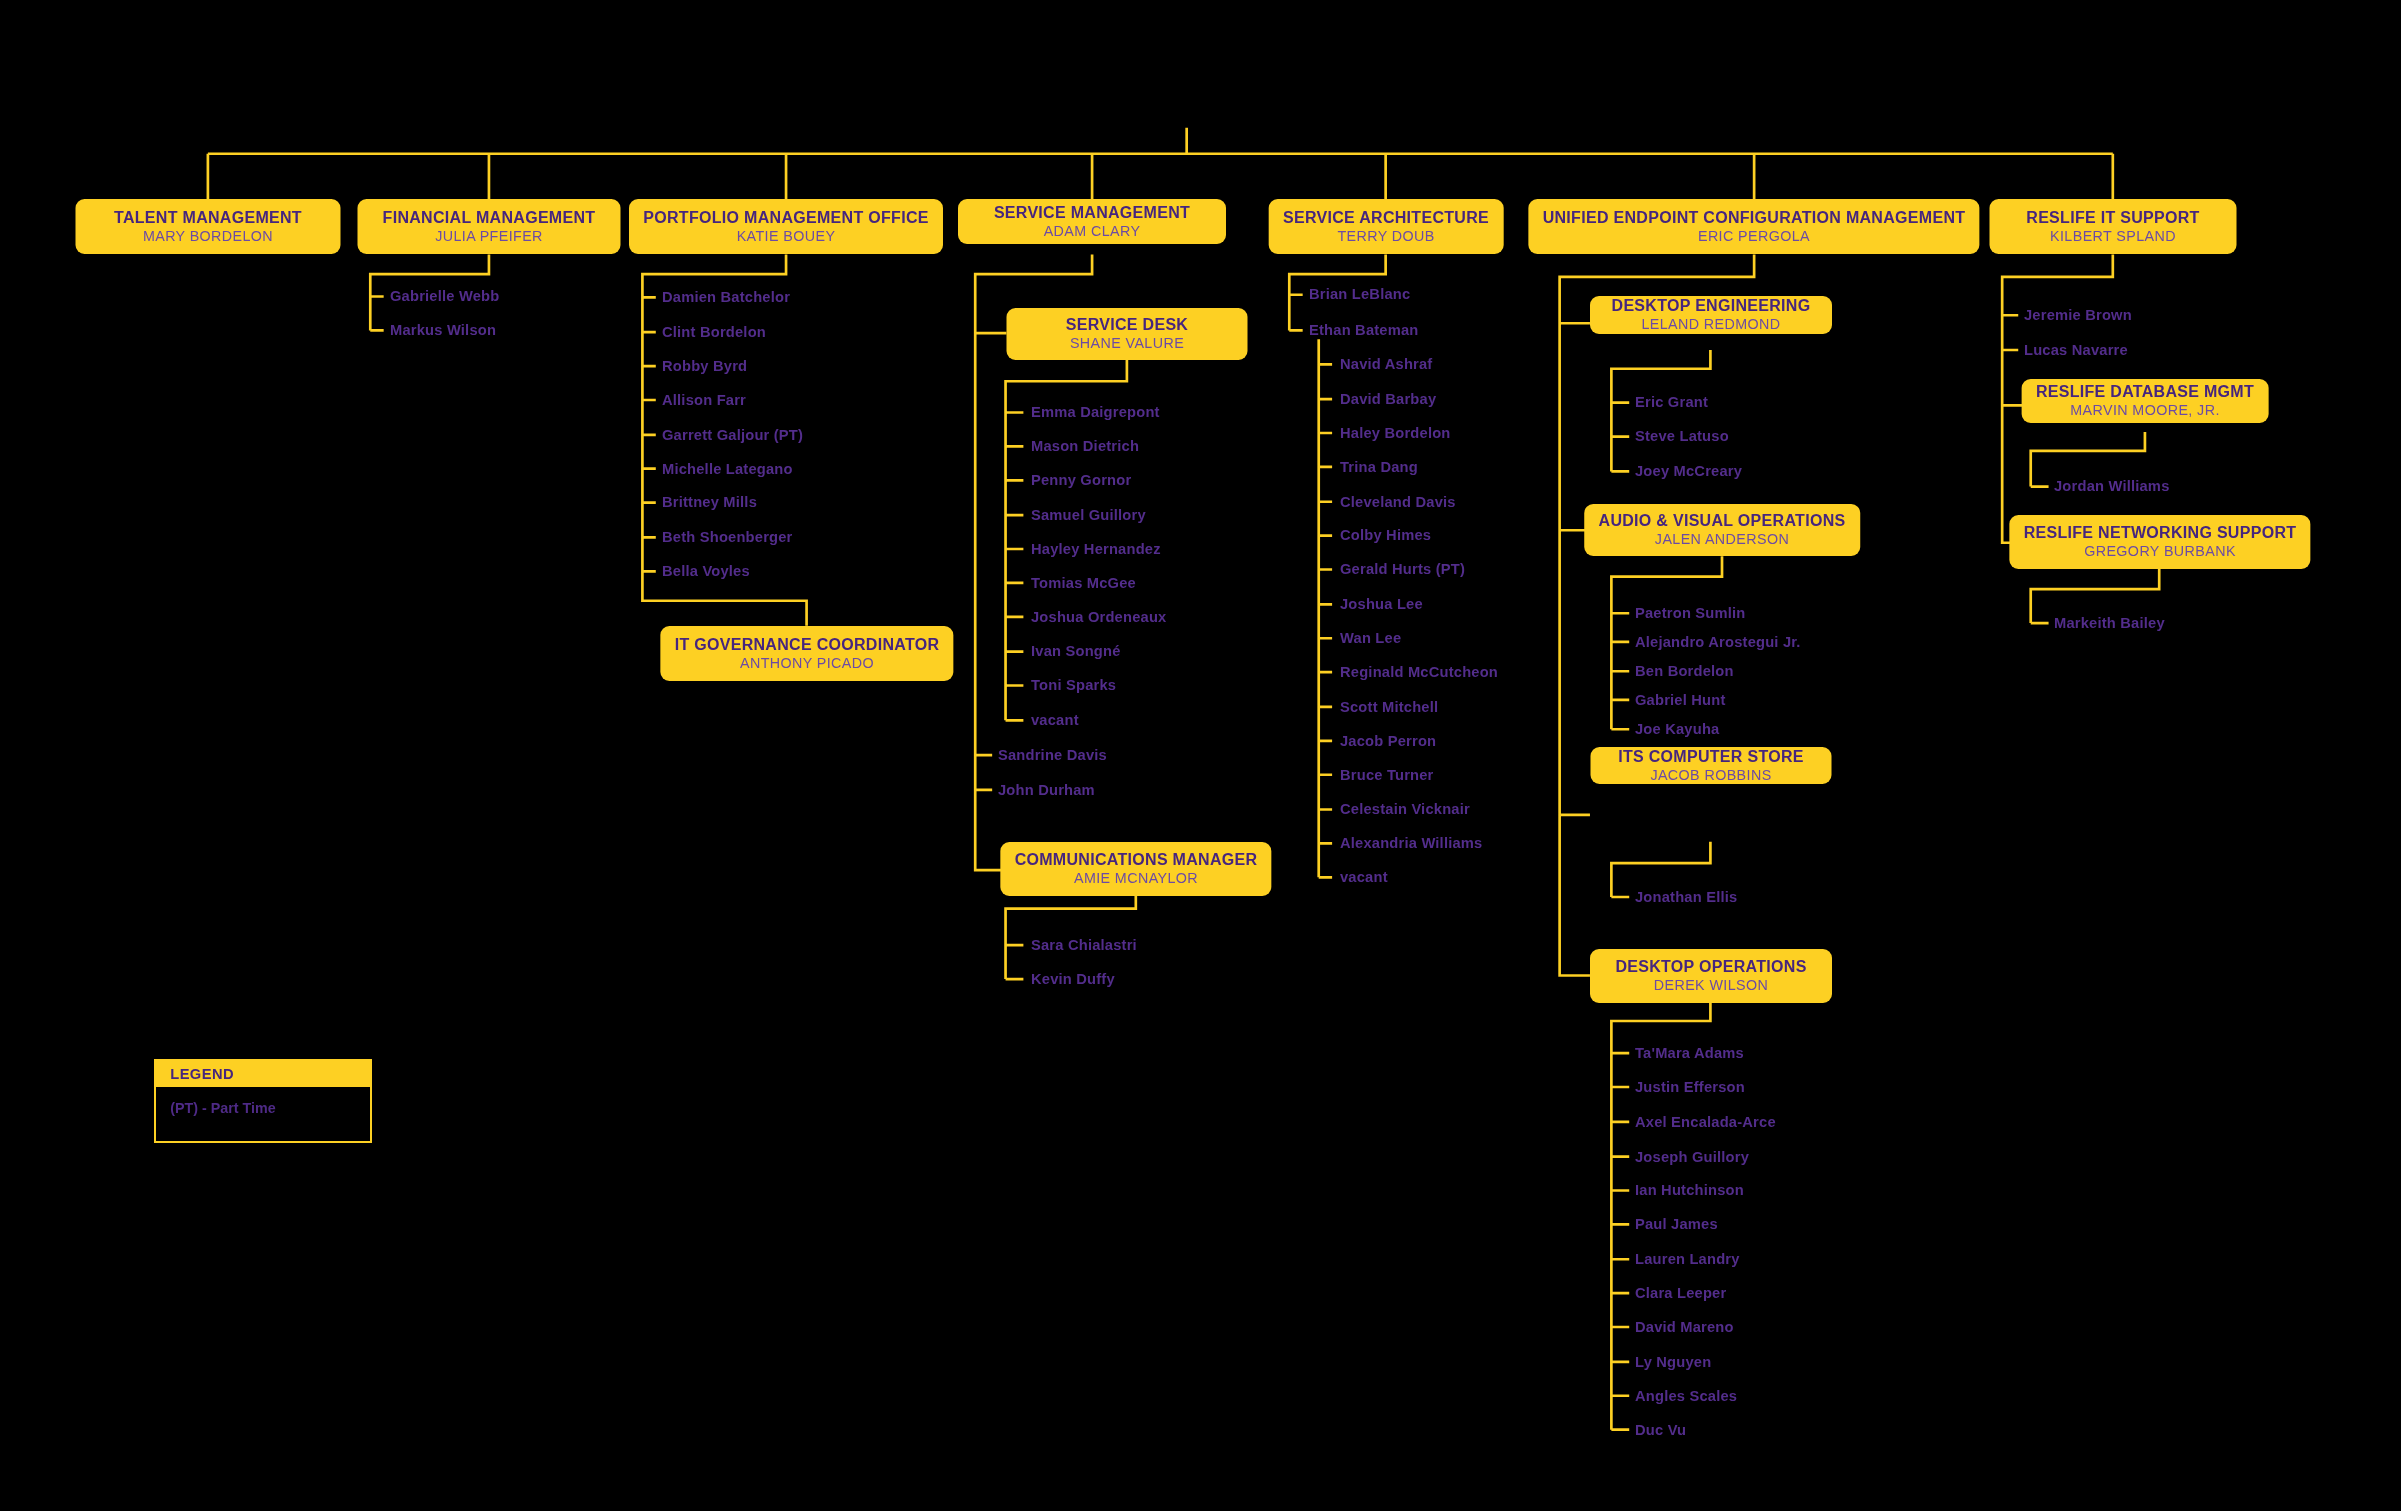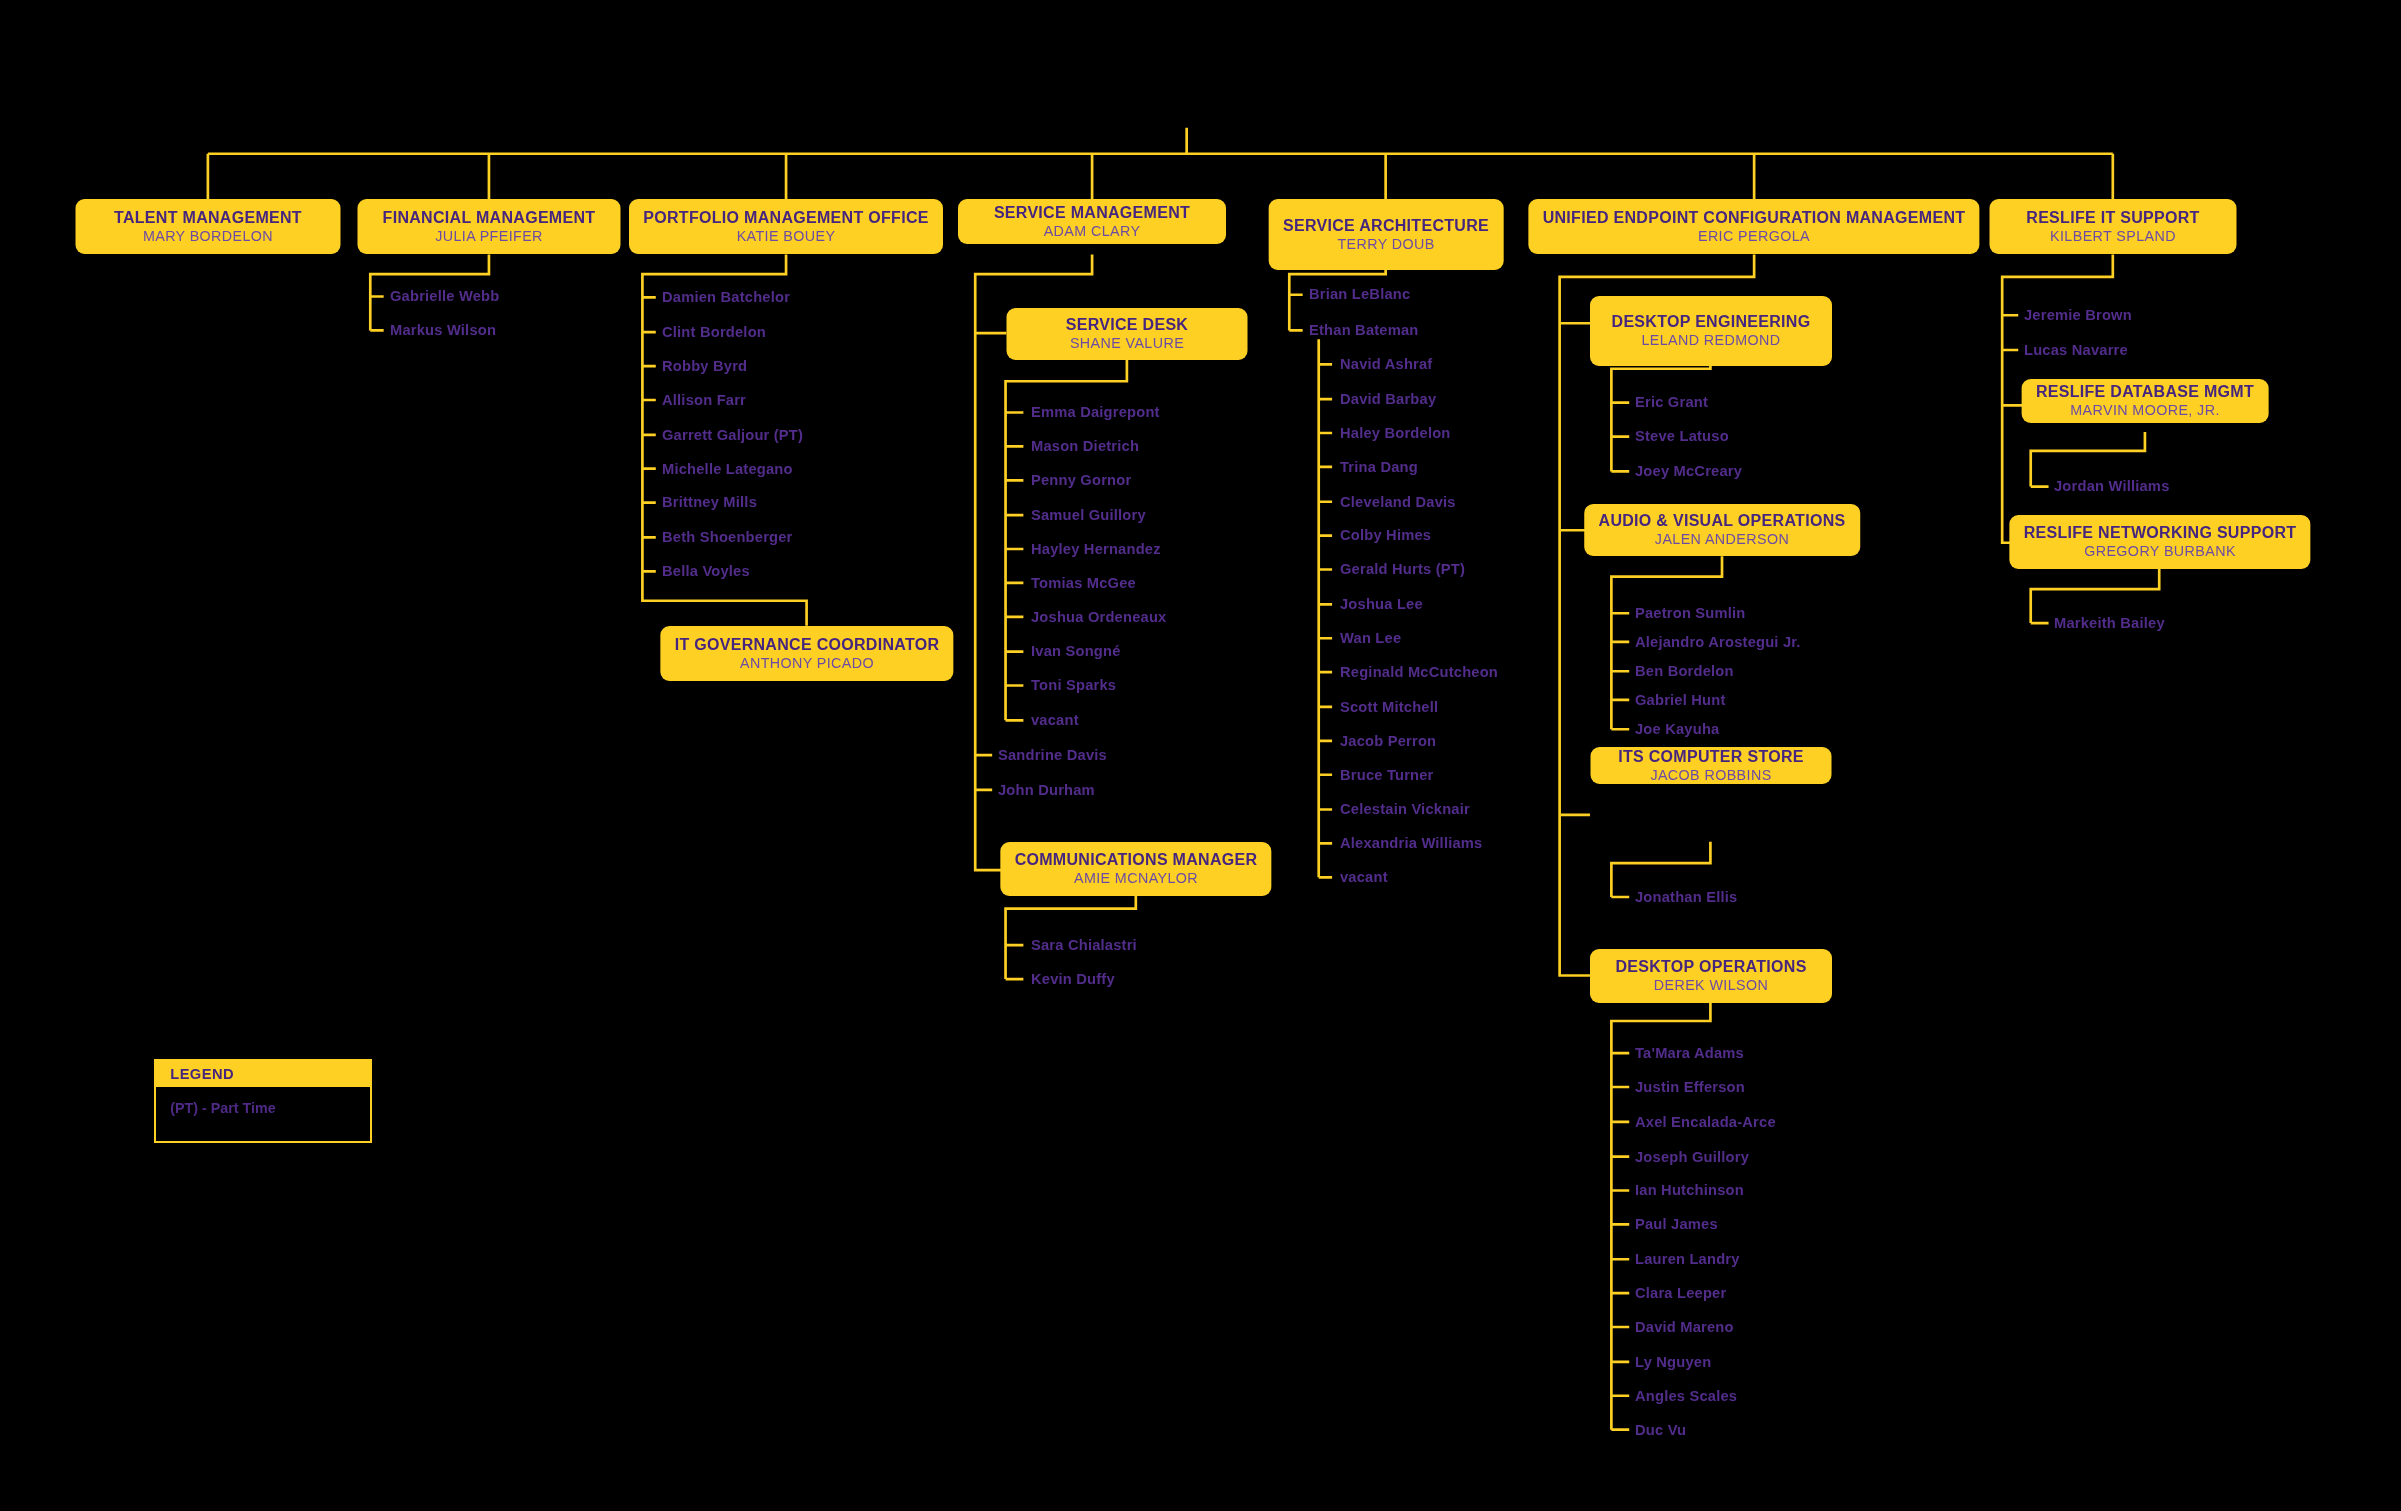--- a/index.html
+++ b/index.html
@@ -88,29 +88,29 @@
     <div class="n">ADAM CLARY</div>
   </div>
   <div class="node" style="left:1127px;top:308px;height:52px;min-width:241px">
     <div class="t">SERVICE DESK</div>
     <div class="n">SHANE VALURE</div>
   </div>
   <div class="node" style="left:1136px;top:842px;height:54px;min-width:260px">
     <div class="t">COMMUNICATIONS MANAGER</div>
     <div class="n">AMIE MCNAYLOR</div>
   </div>
-  <div class="node" style="left:1386px;top:199px;height:71px;min-width:216px">
+  <div class="node" style="left:1386px;top:199px;height:55px;min-width:216px">
     <div class="t">SERVICE ARCHITECTURE</div>
     <div class="n">TERRY DOUB</div>
   </div>
   <div class="node" style="left:1754px;top:199px;height:55px;min-width:435px">
     <div class="t">UNIFIED ENDPOINT CONFIGURATION MANAGEMENT</div>
     <div class="n">ERIC PERGOLA</div>
   </div>
-  <div class="node" style="left:1711px;top:296px;height:70px;min-width:242px">
+  <div class="node" style="left:1711px;top:296px;height:38px;min-width:242px">
     <div class="t">DESKTOP ENGINEERING</div>
     <div class="n">LELAND REDMOND</div>
   </div>
   <div class="node" style="left:1722px;top:504px;height:52px;min-width:264px">
     <div class="t">AUDIO &amp; VISUAL OPERATIONS</div>
     <div class="n">JALEN ANDERSON</div>
   </div>
   <div class="node" style="left:1711px;top:747px;height:37px;min-width:241px">
     <div class="t">ITS COMPUTER STORE</div>
     <div class="n">JACOB ROBBINS</div>

